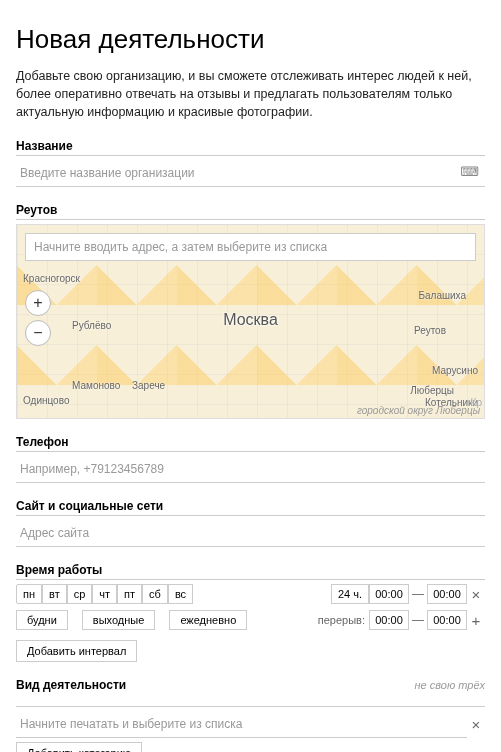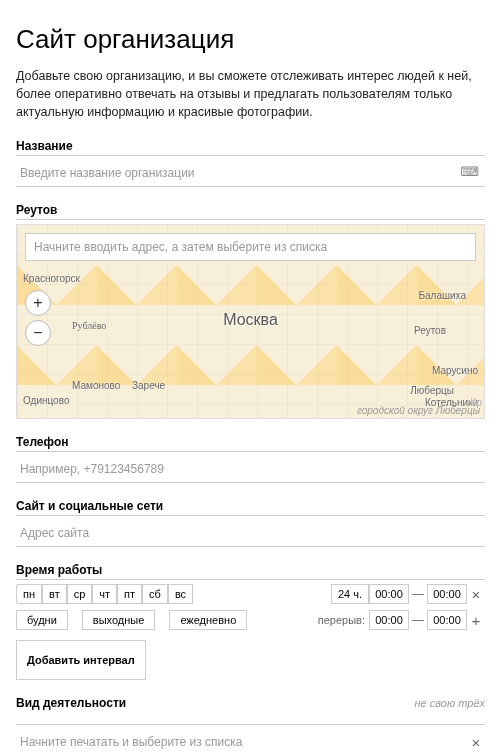--- a/index.html
+++ b/index.html
@@ -61,52 +61,52 @@
   
   .hours-row { display:flex; align-items:center; flex-wrap:nowrap; margin-bottom:6px; }
   .day-btn { border:1px solid #ccc; background:#fff; padding:3px 6px; font-size:11px; cursor:pointer; min-width:24px; text-align:center; }
   .day-btn.first { border-radius:2px 0 0 2px; }
   .spacer { flex:1; }
   .time-box { border:1px solid #ccc; padding:3px 5px; font-size:11px; width:40px; text-align:center; }
   .row-icon { width:18px; text-align:center; font-size:15px; color:#666; cursor:pointer; }
   .dash { padding:0 3px; color:#666; }
   .preset-btn { border:1px solid #ccc; background:#fff; padding:3px 10px; font-size:11px; cursor:pointer; }
   .label-inline { font-size:11px; color:#666; padding-right:4px; }
-  .link-btn { display:inline-block; border:1px solid #ccc; background:#fff; padding:13px 10px; font-size:11px; cursor:pointer; margin-top:4px;font-weight:bold; }
+  .link-btn { display:inline-block; border:1px solid #ccc; background:#fff; padding:4px 10px; font-size:11px; cursor:pointer; margin-top:4px; }
   
   .cat-row { display:flex; align-items:center; }
   .cat-row .text-input { flex:1; }
 </style>
 </head>
 <body>
 
 <div class="container">
 
-  <h1 class="page-title">Сайт организация</h1>
+  <h1 class="page-title">Новая деятельности</h1>
   <p class="description">Добавьте свою организацию, и вы сможете отслеживать интерес людей к ней, более оперативно отвечать на отзывы и предлагать пользователям только актуальную информацию и красивые фотографии.</p>
 
   <div class="section">
     <span class="section-label">Название</span>
     <div class="input-wrap">
       <input class="text-input" type="text" placeholder="Введите название организации" style="">
       <span class="input-icon">⌨</span>
     </div>
   </div>
 
   <div class="section">
     <span class="section-label">Реутов</span>
     <div class="map-box">
       <input class="map-search" type="text" placeholder="Начните вводить адрес, а затем выберите из списка" style="">
       <div class="zoom-controls">
         <div class="zoom-btn">+</div>
         <div class="zoom-btn">−</div>
       </div>
       <div class="map-center-label">Москва</div>
       <span class="map-label" style="left:6px; top:48px;">Красногорск</span>
-      <span class="map-label" style="left:55px; top:95px;font-family:Liberation Serif, serif;">Рублёво</span>
+      <span class="map-label" style="left:55px; top:95px;">Рублёво</span>
       <span class="map-label" style="left:6px; top:170px;">Одинцово</span>
       <span class="map-label" style="left:55px; top:155px;">Мамоново</span>
       <span class="map-label" style="left:115px; top:155px;">Зарече</span>
       <span class="map-label" style="right:18px; top:65px;">Балашиха</span>
       <span class="map-label" style="right:38px; top:100px;">Реутов</span>
       <span class="map-label" style="right:30px; top:160px;">Люберцы</span>
       <span class="map-label" style="right:6px; top:172px;">Котельники</span>
       <span class="map-label" style="right:6px; top:140px;">Марусино</span>
       <span class="map-label" style="right:2px; top:172px; color:#aaa">Кр</span>
       <span class="map-credit">городской округ Люберцы</span>

